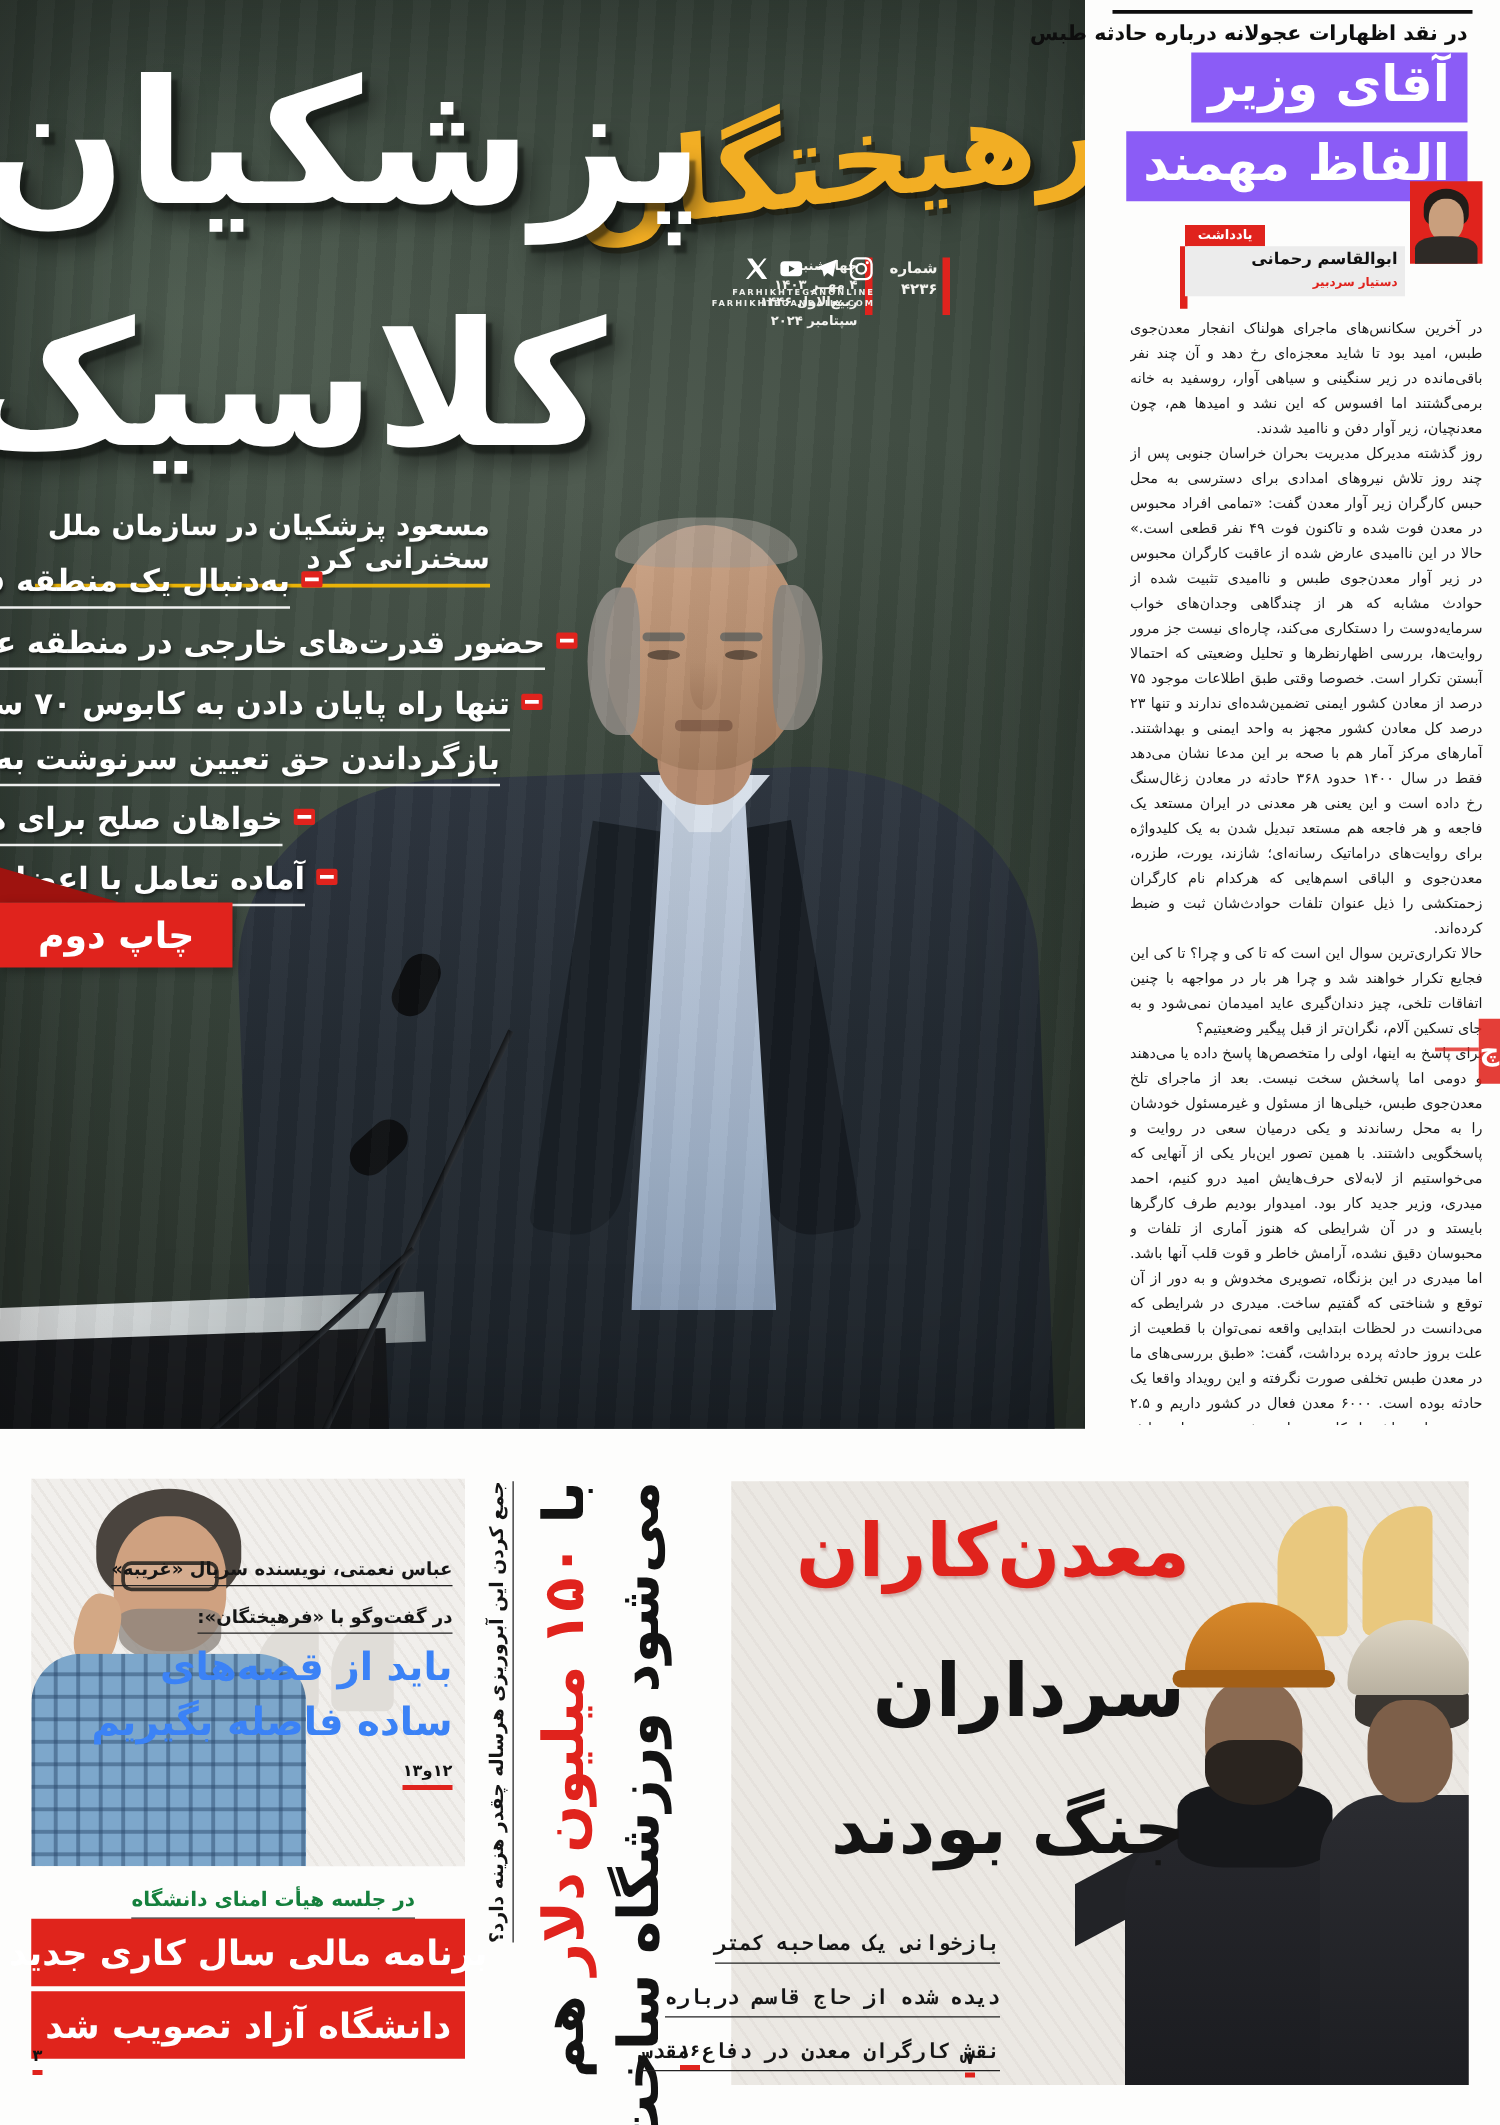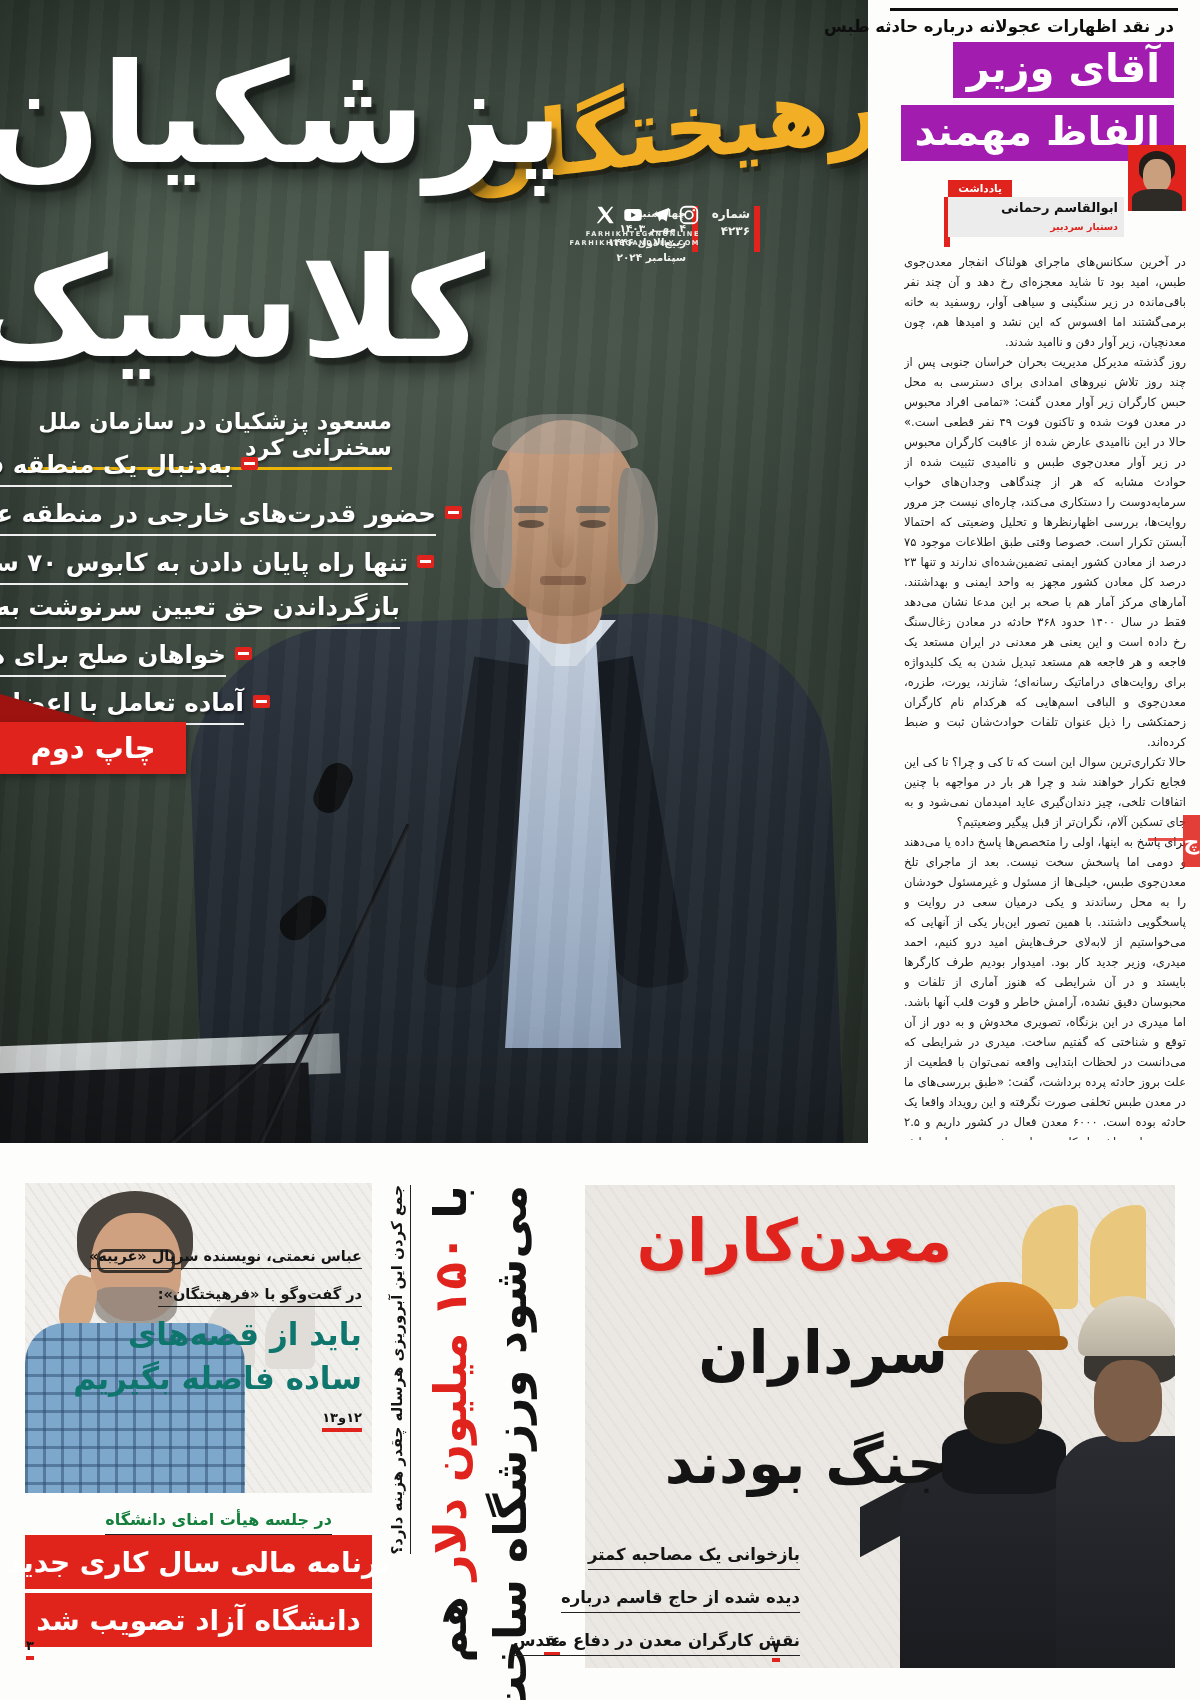--- a/index.html
+++ b/index.html
@@ -71,21 +71,21 @@
   #b3b{left:0;top:592px;width:400px;}
   #b4{left:0;top:640px;width:252px;}
   #b5{left:0;top:688px;width:270px;}
   #badge{position:absolute;left:0;top:722px;width:186px;height:52px;background:#e0231d;color:#fff;display:flex;align-items:center;justify-content:center;font-size:29px;font-weight:bold;direction:rtl;box-shadow:2px 3px 8px rgba(0,0,0,.35);}
   #badge-fold{position:absolute;left:0;top:694px;width:0;height:0;border-bottom:28px solid #9e130f;border-right:96px solid transparent;}
 
   
   #note-col{position:absolute;left:868px;top:0;width:344px;height:1143px;background:#fdfdfc;}
   #top-rule{position:absolute;left:22px;top:8px;width:288px;height:3px;background:#0d0d0d;}
   #note-kicker{position:absolute;right:38px;top:17px;direction:rtl;font-size:16.5px;font-weight:bold;color:#0e0e0e;white-space:nowrap;}
-  .blue-box{position:absolute;right:38px;background:#a21caf;color:#fff;font-weight:bold;direction:rtl;white-space:nowrap;padding:2px 14px 6px;font-size:40px;line-height:1.2;}
+  .blue-box{position:absolute;right:38px;background:#8b5cf6;color:#fff;font-weight:bold;direction:rtl;white-space:nowrap;padding:2px 14px 6px;font-size:40px;line-height:1.2;}
   #bb1{top:42px;}
   #bb2{top:105px;}
   #note-label{position:absolute;right:200px;top:180px;background:#e0231d;color:#fff;font-size:10.5px;font-weight:bold;padding:2px 10px 3px;direction:rtl;}
   #auth-bar{position:absolute;right:88px;top:197px;width:176px;height:40px;background:#ececec;}
   #auth-accent{position:absolute;right:262px;top:197px;width:6px;height:50px;background:#e0231d;}
   #auth-name{position:absolute;right:94px;top:200px;direction:rtl;font-size:13px;font-weight:bold;color:#111;}
   #auth-role{position:absolute;right:94px;top:221px;direction:rtl;font-size:9.5px;font-weight:bold;color:#e0231d;}
   #auth-photo{position:absolute;right:26px;top:145px;width:58px;height:66px;background:#e0231d;overflow:hidden;}
   .ap-hair{position:absolute;left:11px;top:6px;width:36px;height:30px;background:#221d19;border-radius:50% 50% 30% 30%;}
   .ap-face{position:absolute;left:15px;top:14px;width:28px;height:34px;background:#c99f7d;border-radius:45%;}
@@ -110,21 +110,21 @@
   .n-glass{position:absolute;left:72px;top:66px;width:78px;height:24px;border:3px solid #3a332c;border-radius:8px;background:rgba(255,255,255,.12);}
   .n-beard{position:absolute;left:70px;top:104px;width:82px;height:42px;background:#8a837c;border-radius:20% 20% 50% 50%;opacity:.75;}
   .n-hand{position:absolute;left:36px;top:92px;width:34px;height:58px;background:#d3a885;border-radius:40%;transform:rotate(14deg);}
   .n-body{position:absolute;left:0px;top:140px;width:220px;height:170px;border-radius:40px 40px 0 0;
     background:
      linear-gradient(90deg,rgba(36,66,102,.45) 0 3px,transparent 3px 18px) 0 0/18px 18px,
      linear-gradient(0deg,rgba(36,66,102,.45) 0 3px,transparent 3px 18px) 0 0/18px 18px,
      #7da7cb;}
   .int-kick{position:absolute;direction:rtl;font-size:14.5px;font-weight:bold;color:#161616;white-space:nowrap;}
   .int-kick span{border-bottom:1.5px solid #222;padding-bottom:4px;display:inline-block;}
-  .int-title{position:absolute;direction:rtl;font-size:31px;font-weight:bold;color:#0f766e;white-space:nowrap;}
+  .int-title{position:absolute;direction:rtl;font-size:31px;font-weight:bold;color:#3b82f6;white-space:nowrap;}
   .pgref{position:absolute;direction:rtl;font-size:13px;font-weight:bold;color:#111;text-align:center;}
   .pgref i{display:block;height:4px;background:#e0231d;margin-top:3px;font-style:normal;}
   
   #uni-kick{position:absolute;direction:rtl;font-size:16px;font-weight:bold;color:#15803d;white-space:nowrap;}
   #uni-kick span{border-bottom:1.5px solid #222;padding-bottom:5px;display:inline-block;}
   .redbar{position:absolute;left:25px;width:347px;height:54px;background:#e0241c;color:#fff;display:flex;align-items:center;justify-content:center;font-size:28px;font-weight:bold;direction:rtl;white-space:nowrap;}
   
   #vert-outer{position:absolute;left:388px;top:1185px;width:180px;height:470px;}
   #vert-inner{position:absolute;left:0;top:470px;width:470px;height:180px;transform:rotate(-90deg);transform-origin:top left;direction:rtl;text-align:right;}
   #v-kick{font-size:15px;font-weight:bold;color:#151515;margin:0 0 10px;}
@@ -135,21 +135,21 @@
   #card-min{position:absolute;left:585px;top:1185px;width:590px;height:483px;
     background:repeating-linear-gradient(55deg,#ebe8e3 0 9px,#e5e1dc 9px 11px);}
   .goldq{position:absolute;background:#e9c87e;border-radius:8px 8px 46px 8px;transform:rotate(180deg);}
   #goldq1{left:1022px;top:1205px;width:56px;height:104px;}
   #goldq2{left:1090px;top:1205px;width:56px;height:104px;}
   .min-title{position:absolute;direction:rtl;white-space:nowrap;font-weight:bold;text-align:left;}
   #mt1{right:248px;top:1206px;font-size:59px;color:#e0231d;text-shadow:1px 2px 2px rgba(120,20,10,.25);}
   #mt2{right:252px;top:1318px;font-size:59px;color:#141414;}
   #mt3{right:252px;top:1430px;font-size:57px;color:#141414;}
   .min-kick{position:absolute;direction:rtl;font-size:16.5px;font-weight:bold;color:#151515;white-space:nowrap;}
-  .min-kick span{border-bottom:1.5px solid #222;padding-bottom:5px;display:inline-block;}
+  .min-kick span{border-bottom:1.5px solid #222;padding-bottom:5px;display:inline-block;font-family:Liberation Mono, monospace;}
   
   #miners{position:absolute;left:860px;top:1240px;width:315px;height:428px;overflow:hidden;}
   .m-helmet1{position:absolute;left:88px;top:42px;width:112px;height:62px;background:linear-gradient(180deg,#d98a2b,#b96f1e);border-radius:55px 55px 8px 8px;}
   .m-brim1{position:absolute;left:78px;top:96px;width:130px;height:14px;background:#a35f16;border-radius:8px;}
   .m-face1{position:absolute;left:104px;top:104px;width:78px;height:92px;background:#8a6a52;border-radius:42%;}
   .m-beard1{position:absolute;left:104px;top:152px;width:78px;height:52px;background:#2a241f;border-radius:30% 30% 50% 50%;}
   .m-scarf1{position:absolute;left:82px;top:188px;width:124px;height:66px;background:#17181b;border-radius:30%;}
   .m-body1{position:absolute;left:40px;top:220px;width:190px;height:210px;background:linear-gradient(180deg,#26272c,#1b1c20);border-radius:60px 60px 0 0;}
   .m-arm1{position:absolute;left:-52px;top:258px;width:150px;height:44px;background:#222327;border-radius:22px;transform:rotate(-28deg);}
   .m-helmet2{position:absolute;left:218px;top:56px;width:100px;height:60px;background:linear-gradient(180deg,#ded6c4,#b8b0a0);border-radius:50px 50px 8px 8px;}

